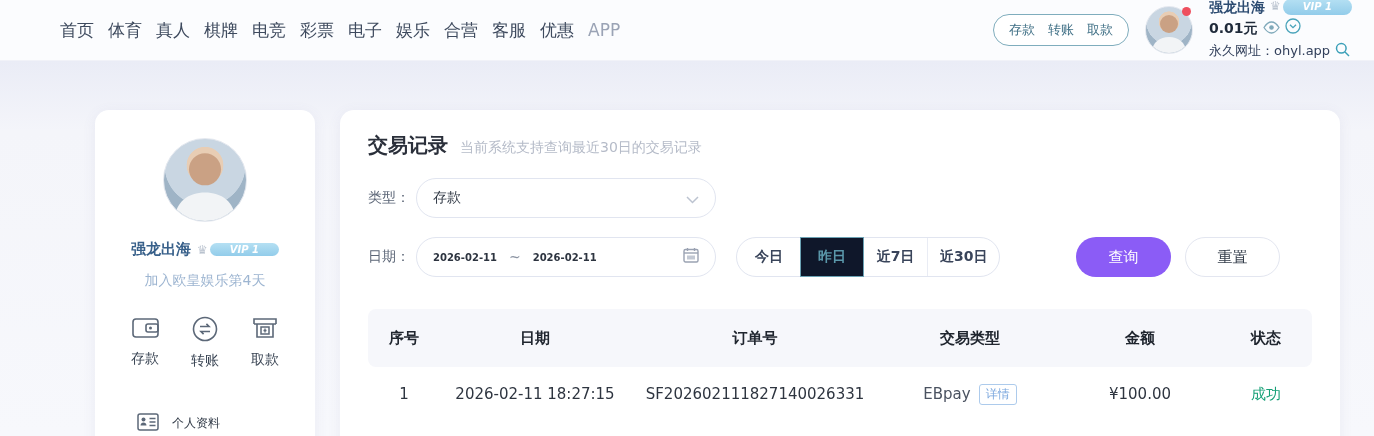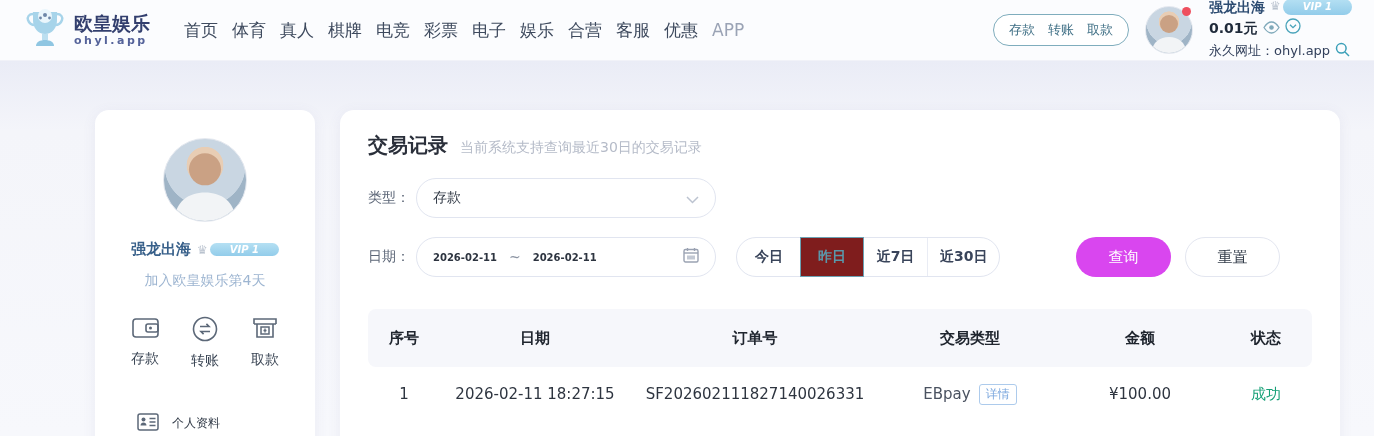--- a/index.html
+++ b/index.html
@@ -91,25 +91,25 @@
     display:flex; margin-left:20px; border:1px solid #e1e5f0; border-radius:20px;
     height:40px; align-items:stretch; background:#fff;font-weight:bold;
   }
   .range-btn {
     min-width:64px; padding:0 12px; display:flex; align-items:center; justify-content:center;
     font-size:14px; color:#39445a; cursor:pointer; border-left:1px solid #e9ecf4;
   }
   .range-btn:first-child { border-left:none; border-radius:20px 0 0 20px; }
   .range-btn:last-child { border-radius:0 20px 20px 0; }
   .range-btn.active {
-    border:1px solid #6ba2b4; color:#5a97aa; margin:-1px; position:relative; z-index:2; background:#7f1d1d;
+    border:1px solid #6ba2b4; color:#5a97aa; margin:-1px; position:relative; z-index:2; background:#0f172a;
   }
   .btn-search {
     margin-left:auto; width:95px; height:40px; border-radius:20px; border:none;
-    background:#d946ef; color:#fff; font-size:15px; cursor:pointer;
+    background:#8b5cf6; color:#fff; font-size:15px; cursor:pointer;
     font-family:inherit;
   }
   .btn-reset {
     margin-left:14px; margin-right:32px; width:95px; height:40px; border-radius:20px;
     border:1px solid #e3e6f0; background:#fff; color:#333c49; font-size:15px; cursor:pointer;
     font-family:inherit;
   }
   
   .table { margin-top:32px; }
   .t-head, .t-row {
@@ -130,39 +130,20 @@
   }
   .cell-status { color:#17a077; }
   svg { overflow:visible; }
 </style>
 </head>
 <body>
 
 <div class="screen">
 
   <div class="header">
-    <div class="logo">
-      <span>
-        <svg width="38" height="44" viewBox="0 0 38 44">
-          <path d="M7 6 h24 v8 c0 8 -5 14 -12 14 c-7 0 -12 -6 -12 -14 z" fill="#a7d4ea"></path>
-          <path d="M7 8 c-4 0 -6 3 -5 6 c1 3 4 5 7 5" fill="none" stroke="#a7d4ea" stroke-width="2.4"></path>
-          <path d="M31 8 c4 0 6 3 5 6 c-1 3 -4 5 -7 5" fill="none" stroke="#a7d4ea" stroke-width="2.4"></path>
-          <rect x="16" y="28" width="6" height="6" fill="#bcdff0"></rect>
-          <path d="M10 40 c0-4 4-6 9-6 c5 0 9 2 9 6 z" fill="#8fc6e2"></path>
-          <circle cx="19" cy="10" r="7" fill="#eaf6fc"></circle>
-          <circle cx="19" cy="9" r="2" fill="#6e87a8"></circle>
-          <circle cx="14.5" cy="12" r="1.4" fill="#6e87a8"></circle>
-          <circle cx="23.5" cy="12" r="1.4" fill="#6e87a8"></circle>
-        </svg>
-      </span>
-      <span class="logo-text">
-        <span class="logo-name">欧皇娱乐</span>
-        <span class="logo-domain">ohyl.app</span>
-      </span>
-    </div>
 
     <div class="nav">
       <span class="nav-item">首页</span>
       <span class="nav-item">体育</span>
       <span class="nav-item">真人</span>
       <span class="nav-item">棋牌</span>
       <span class="nav-item">电竞</span>
       <span class="nav-item">彩票</span>
       <span class="nav-item">电子</span>
       <span class="nav-item">娱乐</span>

